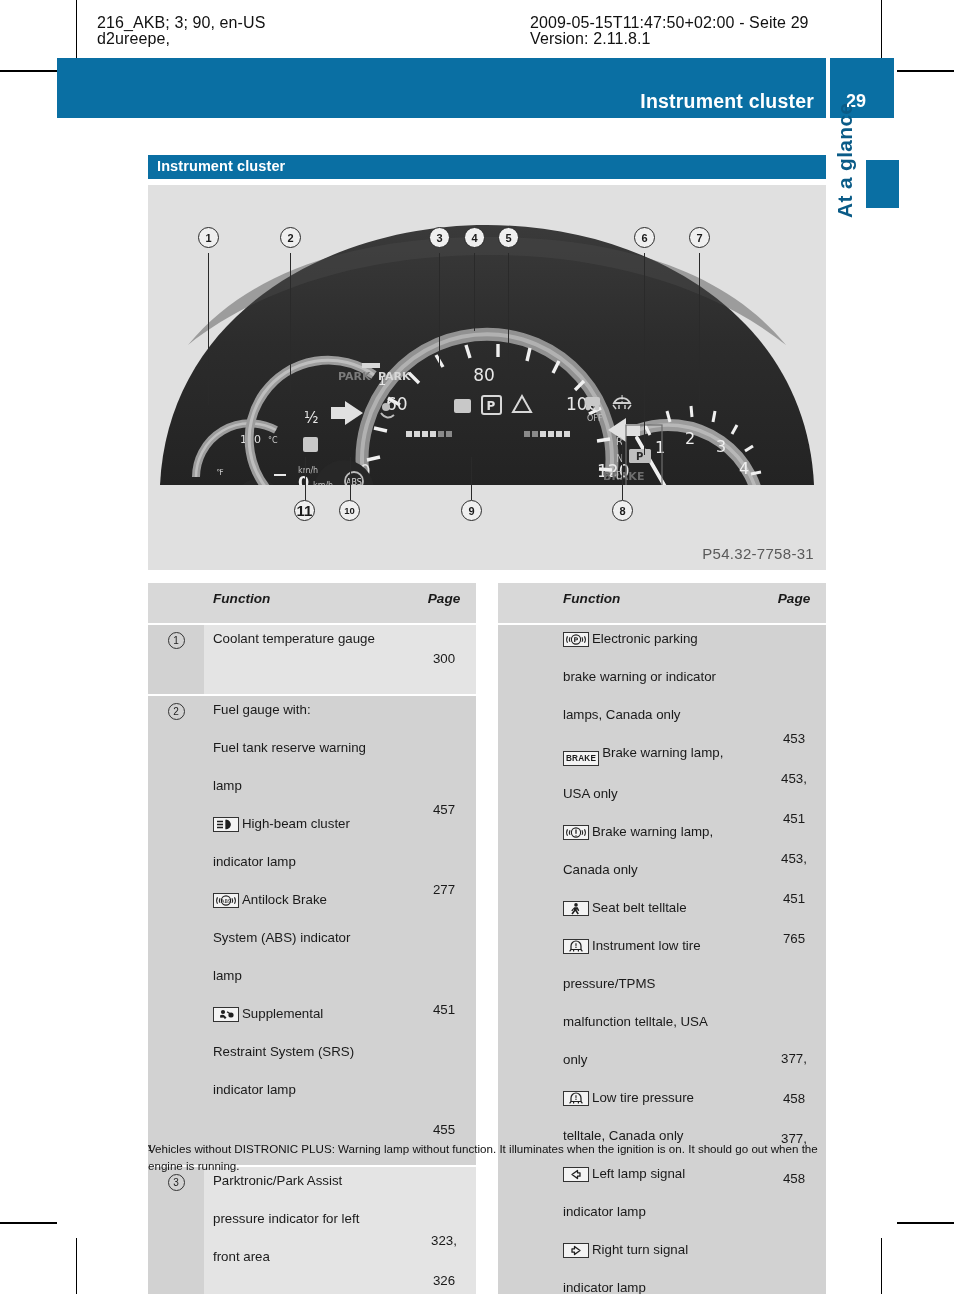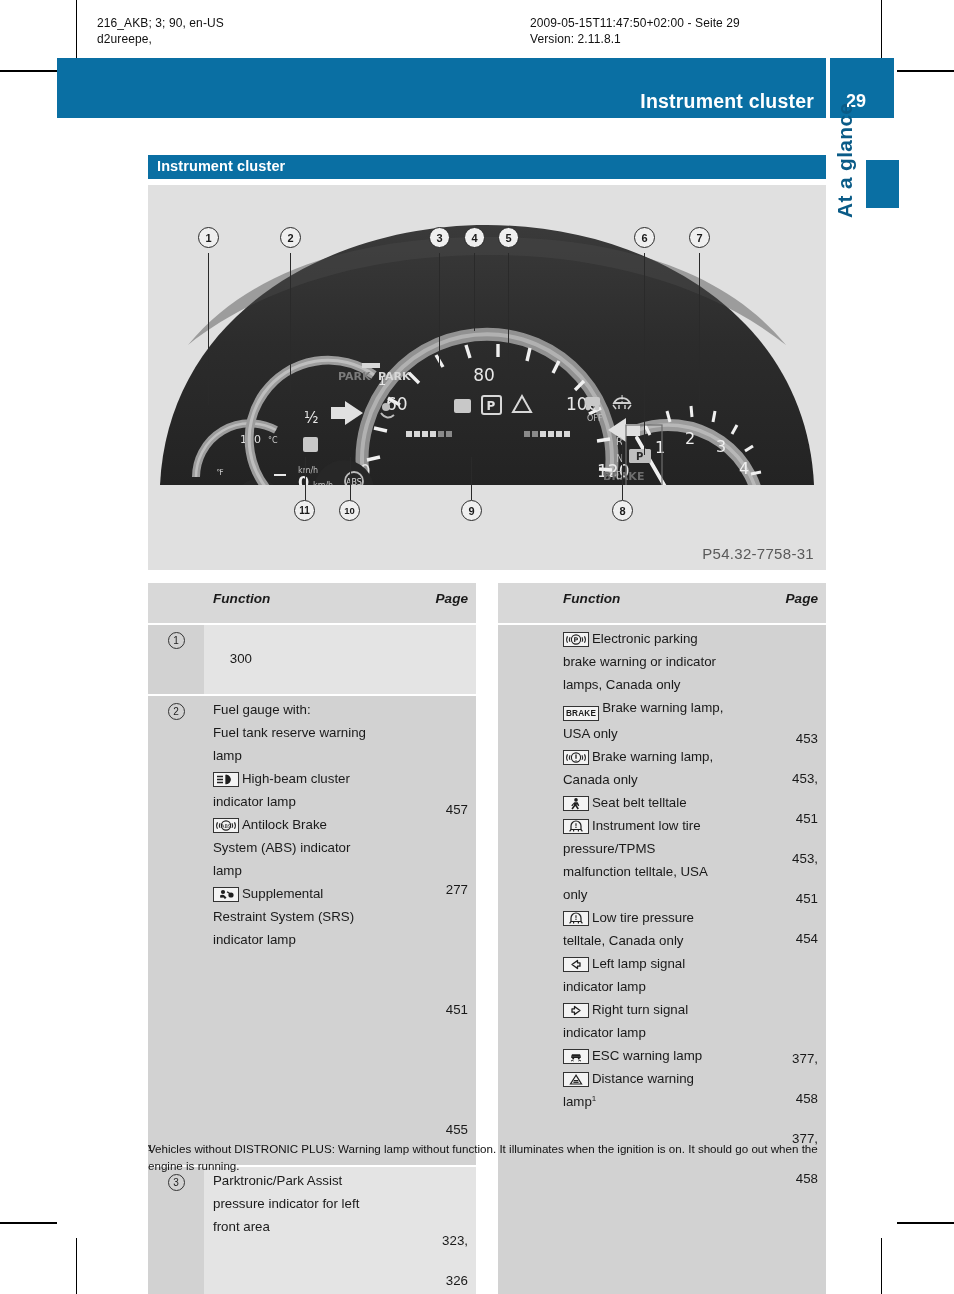--- a/index.html
+++ b/index.html
@@ -11,21 +11,21 @@
     color:#1a1a1a;
     -webkit-font-smoothing:antialiased;
   }
   
   .mark{position:absolute;background:#000;}
   .vline{position:absolute;background:#000;width:1px;}
   .hline{position:absolute;background:#000;height:1px;}
 
   
   .printinfo{
-    position:absolute;font-size:12px;line-height:16px;color:#111;
+    position:absolute;font-size:16px;line-height:16px;color:#111;
     letter-spacing:0.1px;
   }
   #pi-left{left:97px;top:15px;}
   #pi-right{left:530px;top:15px;}
 
   
   #top-band{
     position:absolute;left:57px;top:58px;width:769px;height:60px;
     background:#0a6fa3;
   }
@@ -100,34 +100,34 @@
   .c-num{
     width:56px;flex:0 0 56px;background:#d2d2d2;
     padding:4px 0 4px 0;box-sizing:border-box;
     display:flex;justify-content:center;
   }
   .c-fn{
     flex:1 1 auto;padding:4px 6px 5px 9px;box-sizing:border-box;
   }
   .c-pg{
     width:56px;flex:0 0 56px;padding:4px 8px 5px 0;box-sizing:border-box;
-    text-align:right;white-space:pre-line;
+    text-align:center;white-space:pre-line;
   }
   .head .c-num{background:#d8d8d8;}
   .head .c-fn,.head .c-pg{font-weight:bold;font-size:13.6px;padding-top:6px;padding-bottom:14px;font-style:italic;}
 
   .circnum{
     display:inline-flex;align-items:center;justify-content:center;
     width:15px;height:15px;border:1.2px solid #333;border-radius:50%;
     font-size:10px;line-height:1;margin-top:3px;color:#222;
   }
 
   
   .li{display:block;position:relative;}
-  .li + .li{margin-top:3px;}
+  .li + .li{margin-top:18px;}
 
   
   .pgline{display:block;height:20px;}
   .pgline.blank{visibility:hidden;}
 
   
   .pic{
     display:inline-block;vertical-align:-4px;
     border:1.2px solid #333;background:#f3f3f3;
     height:15px;min-width:26px;box-sizing:border-box;
@@ -204,21 +204,21 @@
   <div class="callout" style="left:132px;top:42px;">2</div>
   <div class="callout" style="left:281px;top:42px;">3</div>
   <div class="callout" style="left:316px;top:42px;">4</div>
   <div class="callout" style="left:350px;top:42px;">5</div>
   <div class="callout" style="left:486px;top:42px;">6</div>
   <div class="callout" style="left:541px;top:42px;">7</div>
 
   <div class="callout" style="left:464px;top:315px;">8</div>
   <div class="callout" style="left:313px;top:315px;">9</div>
   <div class="callout" style="left:191px;top:315px;font-size:9.5px;">10</div>
-  <div class="callout" style="left:146px;top:315px;font-size:10px;">11</div>
+  <div class="callout" style="left:146px;top:315px;font-size:15px;">11</div>
 
   <svg style="position:absolute;left:0;top:0;" width="678" height="385" viewBox="0 0 678 385">
     <defs>
       <clipPath id="clipCluster">
         <path d="M 12 300 C 20 130 180 40 339 40 C 498 40 658 130 666 300 Z"></path>
       </clipPath>
       <linearGradient id="panelGrad" x1="0" y1="0" x2="0" y2="1">
         <stop offset="0" stop-color="#3a3a3a"></stop>
         <stop offset="0.45" stop-color="#2c2c2c"></stop>
         <stop offset="1" stop-color="#232323"></stop>
@@ -418,20 +418,23 @@
     <div class="c-num"></div>
     <div class="c-fn">Function</div>
     <div class="c-pg">Page</div>
   </div>
   <div class="sep"></div>
 
   <div class="trow shadeB">
     <div class="c-num">
       <span class="circnum">1</span>
     </div>
+    <div class="c-fn">
+      <span class="li">Coolant temperature gauge</span>
+    </div>
     <div class="c-pg">
       <span class="pgline">300</span>
     </div>
   </div>
   <div class="sep"></div>
 
   <div class="trow shadeA">
     <div class="c-num">
       <span class="circnum">2</span>
     </div>
@@ -649,21 +652,21 @@
     </div>
 
     <div class="c-pg">
       <span class="pgline blank"></span>
       <span class="pgline blank"></span>
       <span class="pgline">453</span>
       <span class="pgline">453,</span>
       <span class="pgline">451</span>
       <span class="pgline">453,</span>
       <span class="pgline">451</span>
-      <span class="pgline">454</span>
+      <span class="pgline">765</span>
       <span class="pgline blank"></span>
       <span class="pgline blank"></span>
       <span class="pgline">377,</span>
       <span class="pgline">458</span>
       <span class="pgline">377,</span>
       <span class="pgline">458</span>
       <span class="pgline blank"></span>
       <span class="pgline blank"></span>
       <span class="pgline blank"></span>
       

